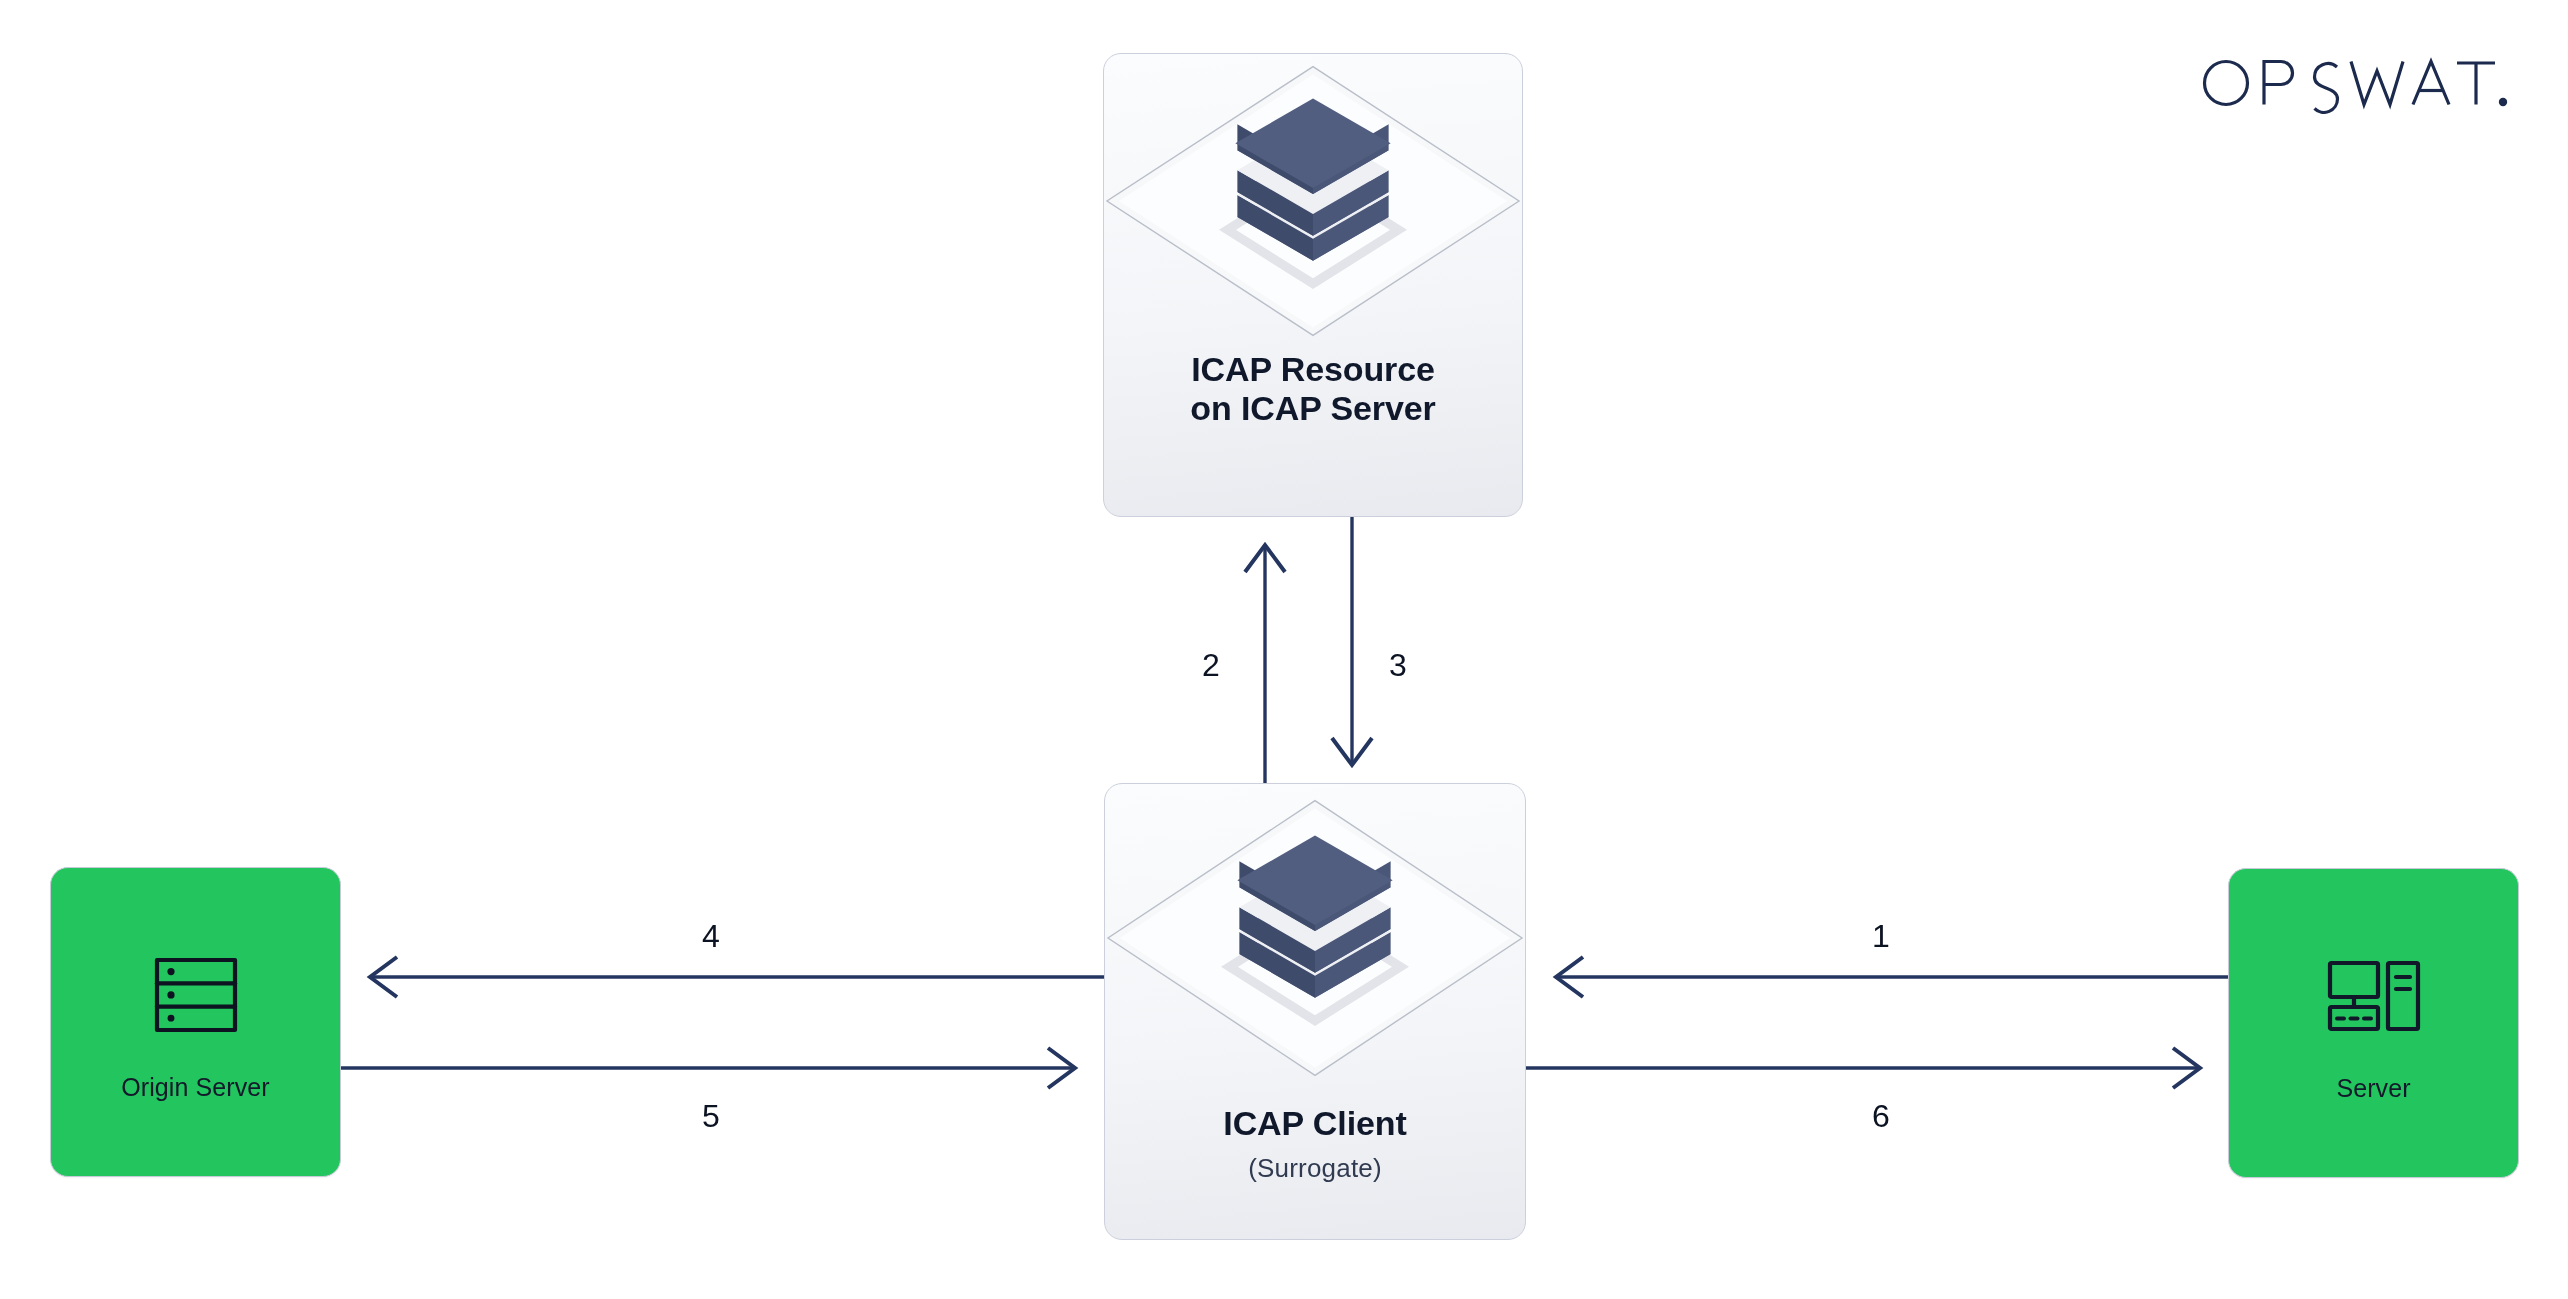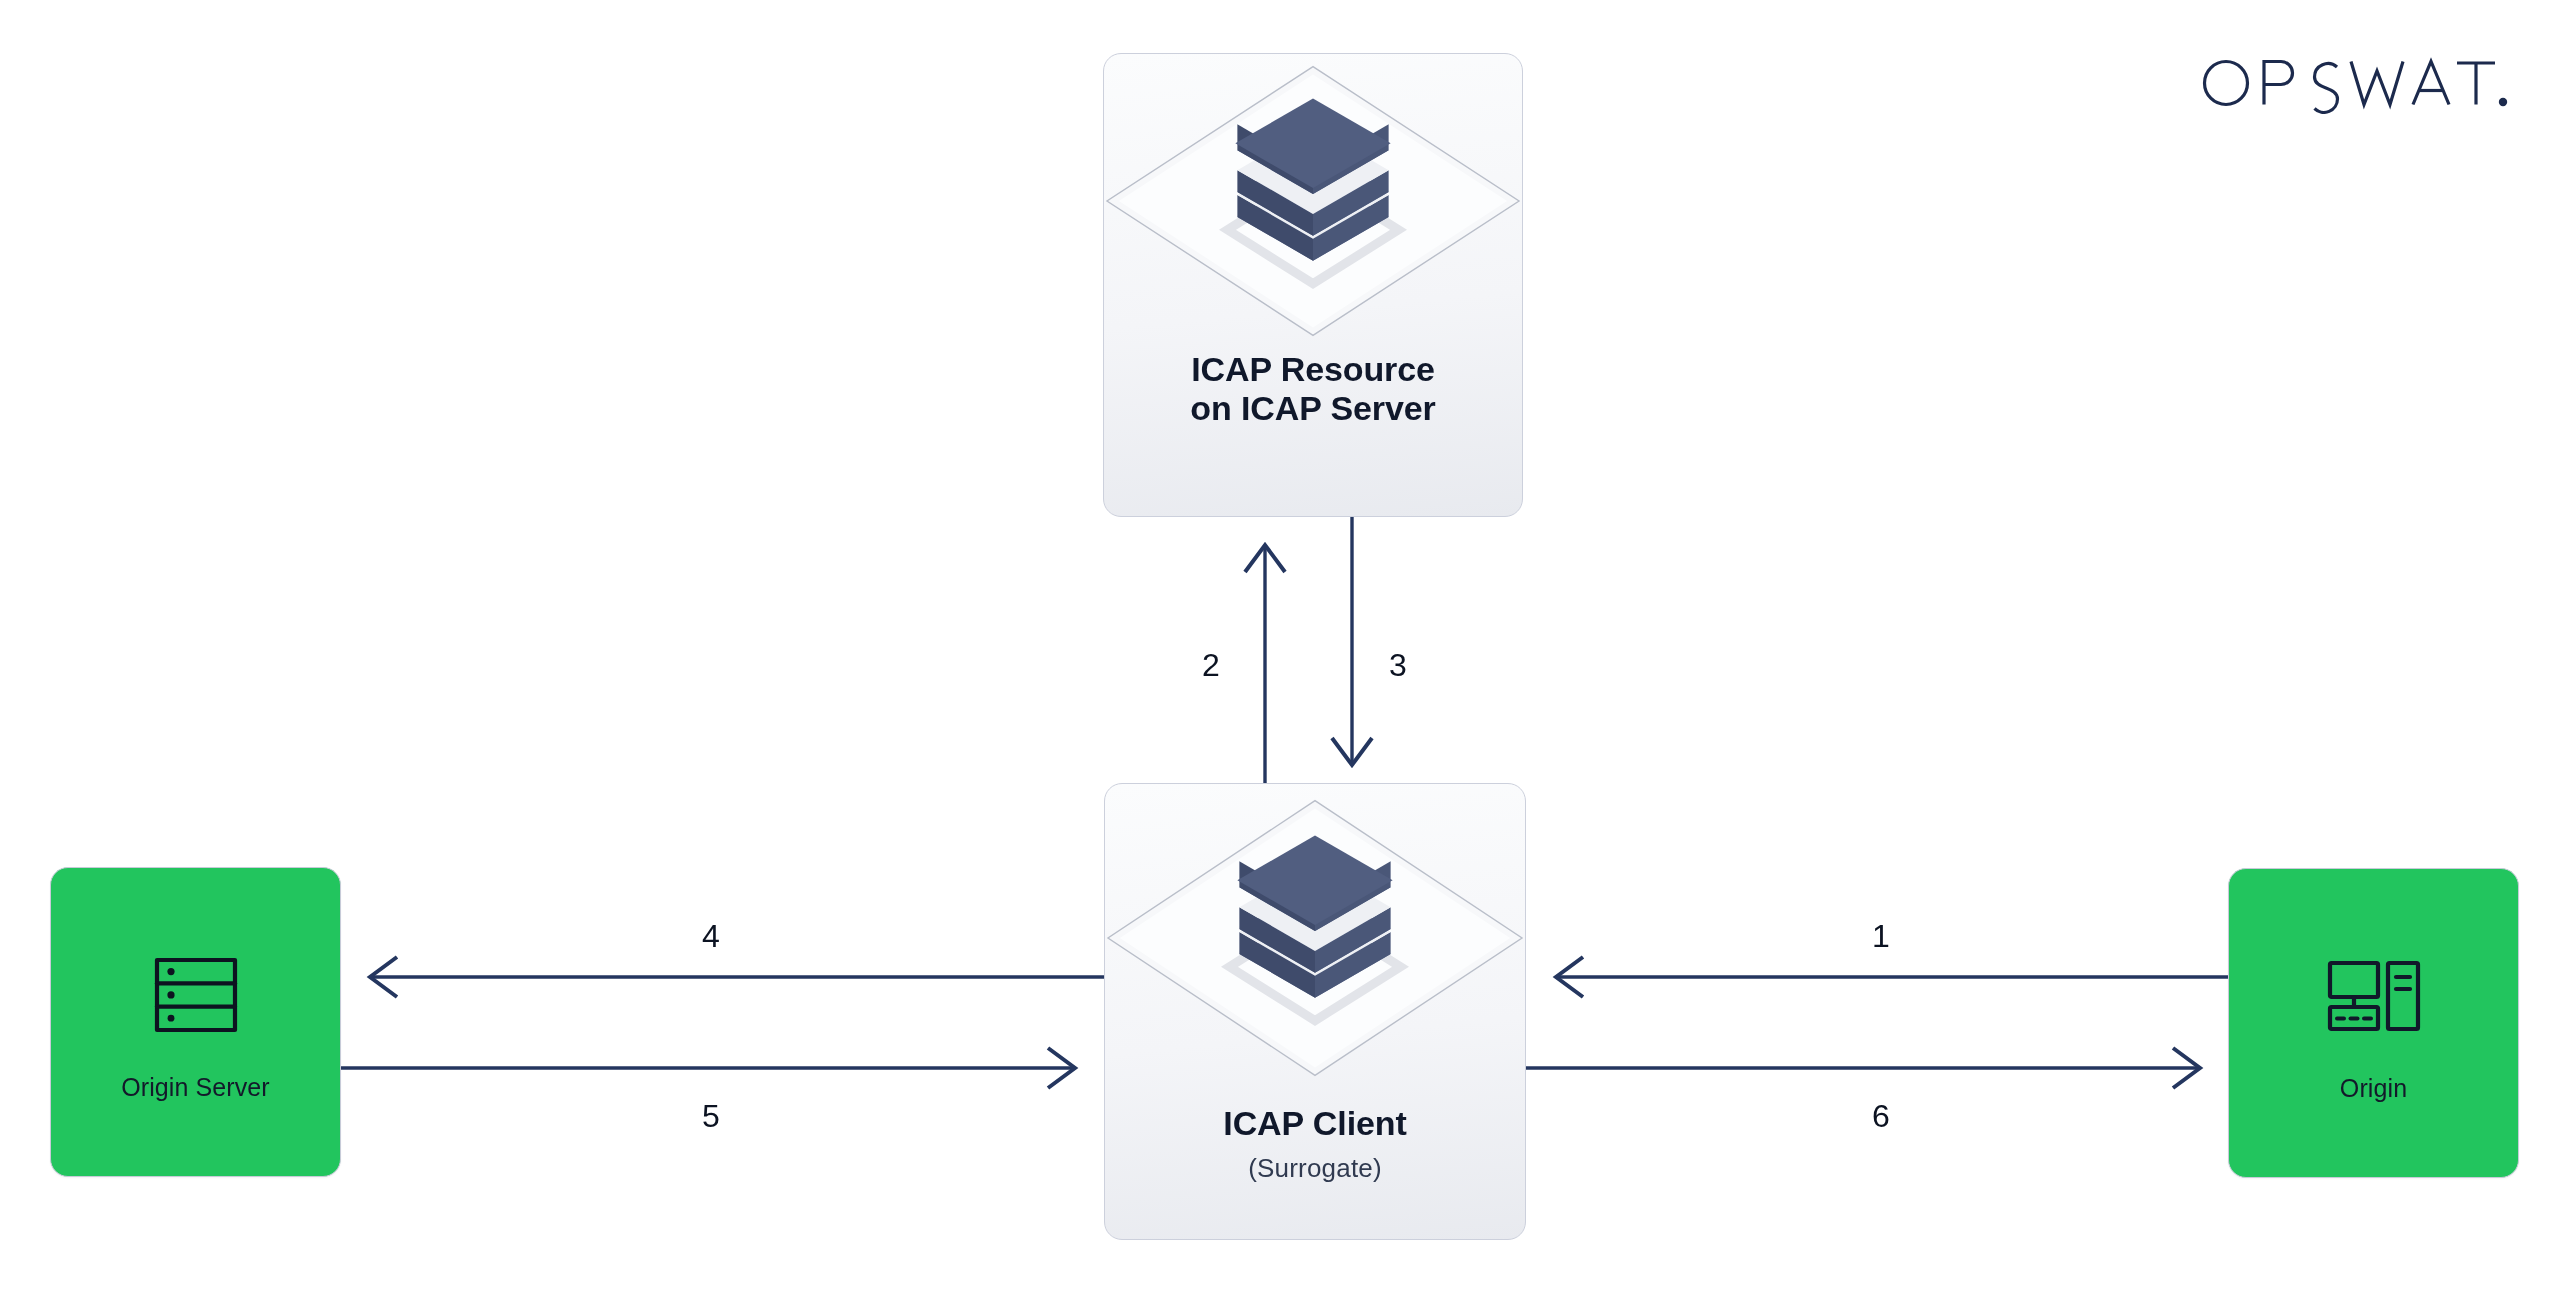--- a/index.html
+++ b/index.html
@@ -263,21 +263,21 @@
 
           <path d="M74 33 h 14"></path>
           <path d="M74 45 h 14"></path>
 
           <path d="M15 74.5 h 7" stroke-width="4"></path>
           <path d="M28.5 74.5 h 7" stroke-width="4"></path>
           <path d="M42 74.5 h 7" stroke-width="4"></path>
         </g>
       </svg>
     </div>
-    <div class="small-label">Origin</div>
+    <div class="small-label">Server</div>
   </div>
 
   <svg id="arrows" viewBox="0 0 2568 1299" xmlns="http://www.w3.org/2000/svg">
     <g stroke="#24365f" stroke-width="3.4" fill="none" stroke-linecap="butt" stroke-linejoin="miter">
 
       <g>
         <line x1="2228" y1="977" x2="1556" y2="977"></line>
         <polyline points="1583,957 1556,977 1583,997" stroke-width="4"></polyline>
       </g>
 

